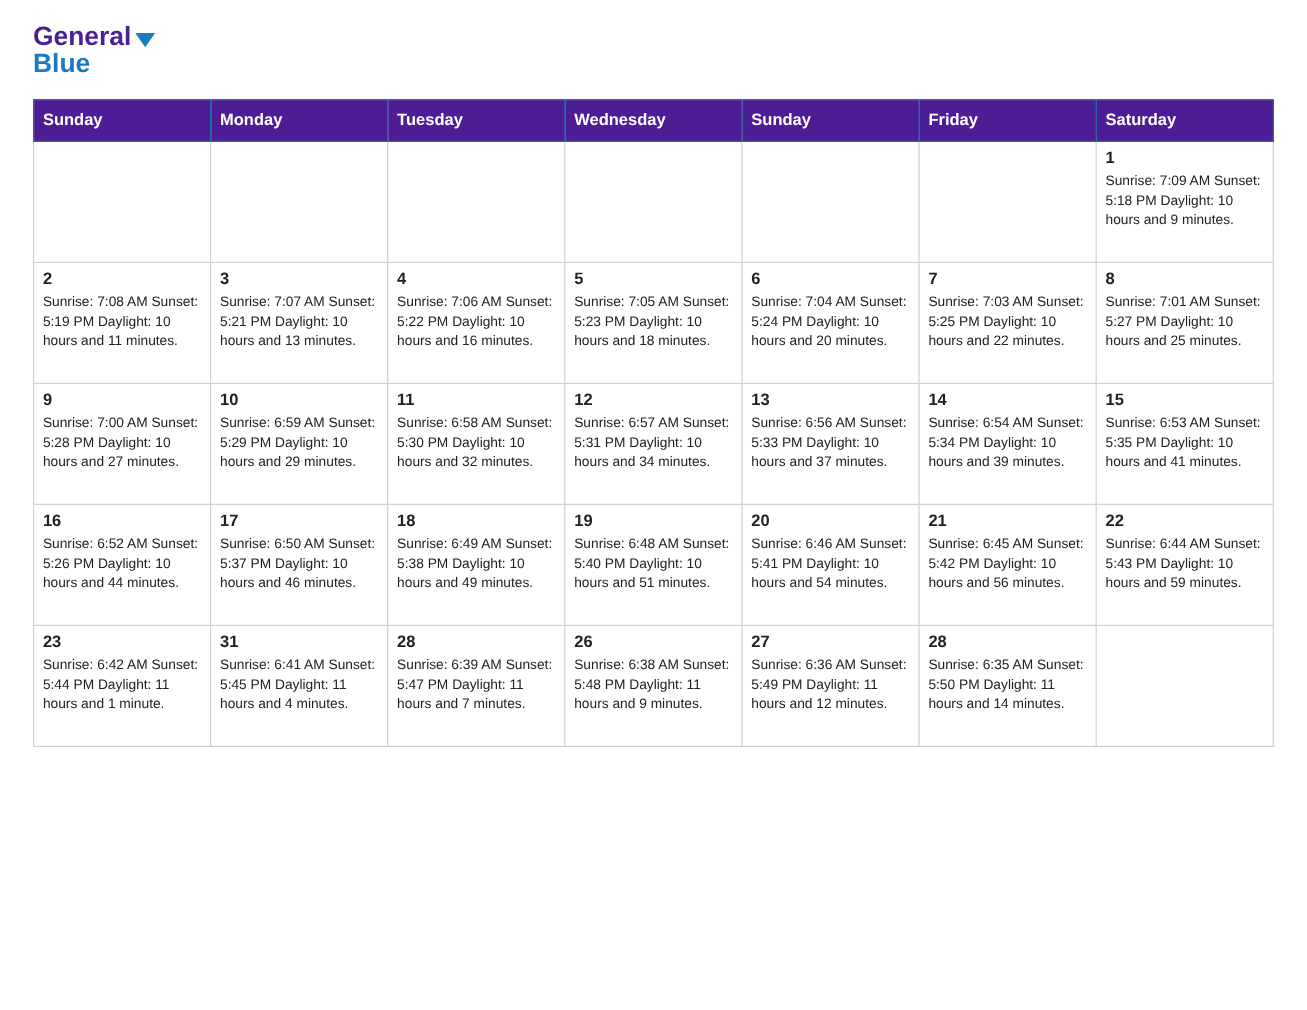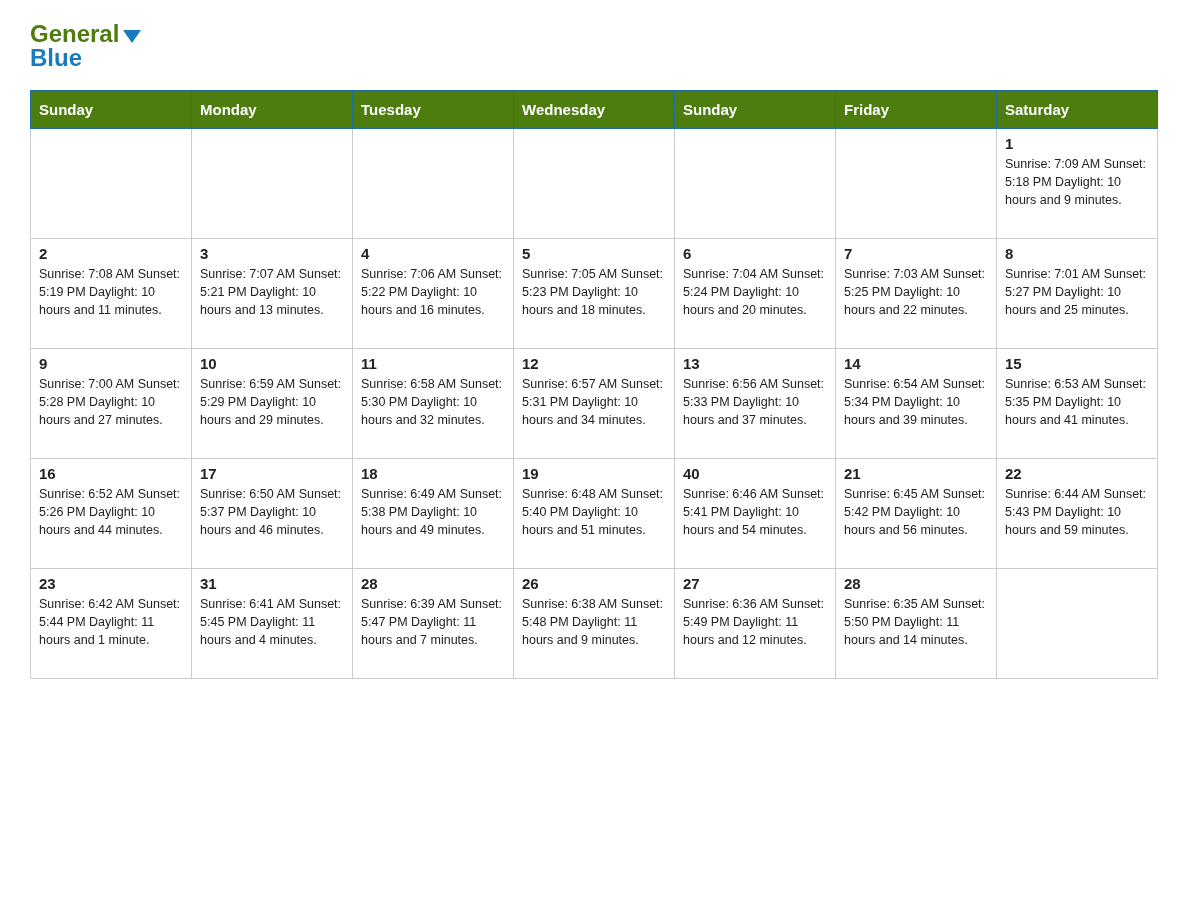--- a/index.html
+++ b/index.html
@@ -33,21 +33,21 @@
       font-size: 18px;
       color: #333;
       margin-top: 4px;
     }
     #calendar {
       width: 100%;
       border-collapse: collapse;
       border: 1px solid #aaa;
     }
     #calendar th {
-      background-color: #4d7c0f;
+      background-color: #4c1d95;
       color: #fff;
       font-size: 15px;
       font-weight: bold;
       padding: 10px 8px;
       text-align: left;
       border: 1px solid #1a6fa0;
     }
     #calendar td {
       vertical-align: top;
       border: 1px solid #ccc;
@@ -75,21 +75,21 @@
     .empty-cell {
       background: #fff;
     }
   </style>
 </head>
 <body>
 
 <div id="header">
   <div id="logo">
     <div style="display:flex;align-items:center;">
-      <div style="font-size:24px;font-weight:bold;color:#4d7c0f;font-family:Arial;">General</div>
+      <div style="font-size:24px;font-weight:bold;color:#4c1d95;font-family:Arial;">General</div>
       <div style="width:0;height:0;border-left:9px solid transparent;border-right:9px solid transparent;border-top:13px solid #1a7bbf;margin-left:4px;margin-top:4px;"></div>
     </div>
     <div style="font-size:24px;font-weight:bold;color:#1a7bbf;font-family:Arial;margin-top:-4px;text-align:center;">Blue</div>
   </div>
 </div>
 
 <table id="calendar">
   <thead>
     <tr id="calendar-header-row">
     <th>Sunday</th>
@@ -223,21 +223,21 @@
 Sunset: 5:38 PM
 Daylight: 10 hours and 49 minutes.</div>
         </td>
         <td>
           <span class="day-number">19</span>
           <div class="day-info">Sunrise: 6:48 AM
 Sunset: 5:40 PM
 Daylight: 10 hours and 51 minutes.</div>
         </td>
         <td>
-          <span class="day-number">40</span>
+          <span class="day-number">20</span>
           <div class="day-info">Sunrise: 6:46 AM
 Sunset: 5:41 PM
 Daylight: 10 hours and 54 minutes.</div>
         </td>
         <td>
           <span class="day-number">21</span>
           <div class="day-info">Sunrise: 6:45 AM
 Sunset: 5:42 PM
 Daylight: 10 hours and 56 minutes.</div>
         </td>

